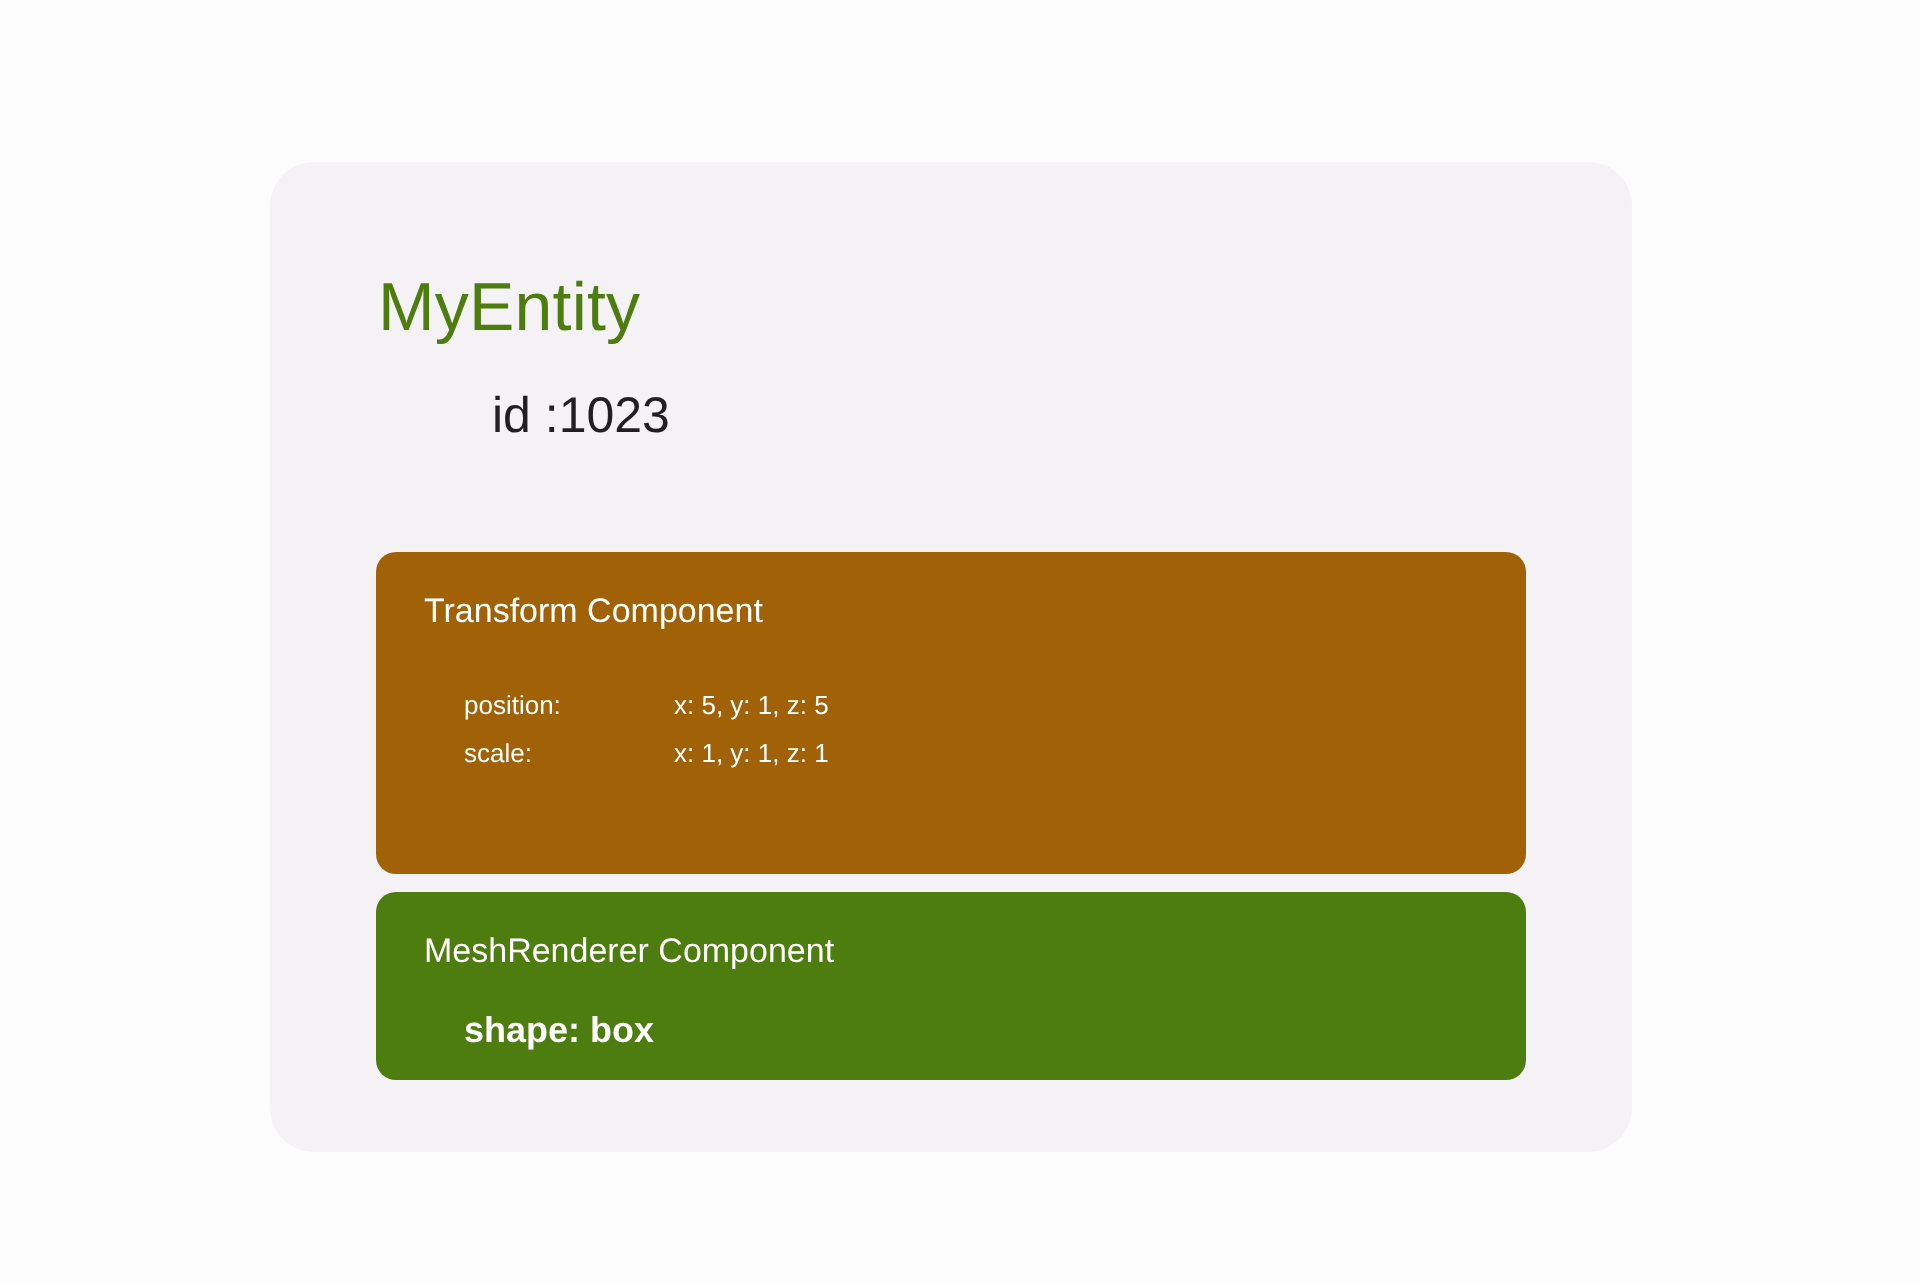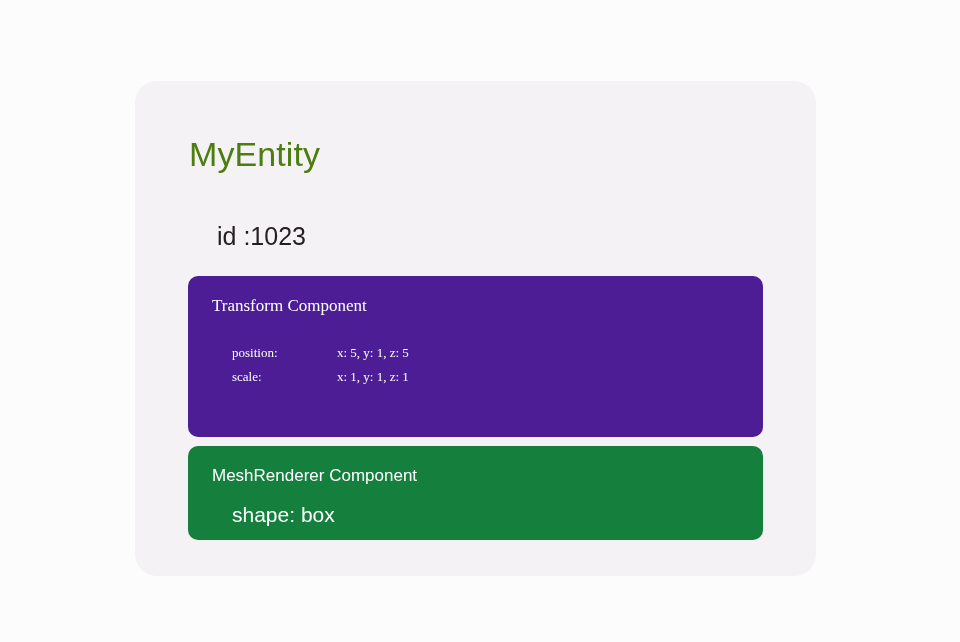--- a/index.html
+++ b/index.html
@@ -33,27 +33,26 @@
     top: 53px;
     font-size: 34px;
     line-height: 40px;
     color: #4d7c0f;
     letter-spacing: 0.1px;
     white-space: nowrap;
   }
 
   .entity-id {
     position: absolute;
-    left: 82px;
+    left: 111px;
     top: 112px;
     font-size: 25px;
     line-height: 30px;
     color: #231f20;
     white-space: nowrap;
-    margin-top: 28px;
   }
 
   .component-block {
     position: absolute;
     left: 53px;
     width: 575px;
     border-radius: 10px;
     box-sizing: border-box;
     color: #ffffff;
   }
@@ -103,46 +102,47 @@
   }
 
   .prop-value {
     display: inline-block;
     vertical-align: top;
   }
 
   .prop-single {
     height: 24px;
     line-height: 24px;
-    font-size: 21px;
+    font-size: 18px;
     color: #ffffff;
     white-space: nowrap;
+    font-weight: bold;
   }
 </style>
 </head>
 <body style="background: rgb(252, 252, 252);">
 
 <div class="entity-card" style="background: rgb(244, 242, 244);">
 
   <div class="entity-title">MyEntity</div>
 
   <div class="entity-id">id :1023</div>
 
-  <div class="component-block transform" style="background: #4c1d95; font-family: Liberation Serif, serif;">
+  <div class="component-block transform" style="background: #a16207;">
     <div class="component-header">Transform Component</div>
     <div class="prop-list">
       <div class="prop-row">
         <span class="prop-label">position:</span><span class="prop-value">x: 5, y: 1, z: 5</span>
       </div>
       <div class="prop-row">
         <span class="prop-label">scale:</span><span class="prop-value">x: 1, y: 1, z: 1</span>
       </div>
     </div>
   </div>
 
-  <div class="component-block meshrenderer" style="background: #15803d;">
+  <div class="component-block meshrenderer" style="background: #4d7c0f;">
     <div class="component-header">MeshRenderer Component</div>
     <div class="prop-list">
       <div class="prop-single">shape: box</div>
     </div>
   </div>
 
 </div>
 
 </body></html>

